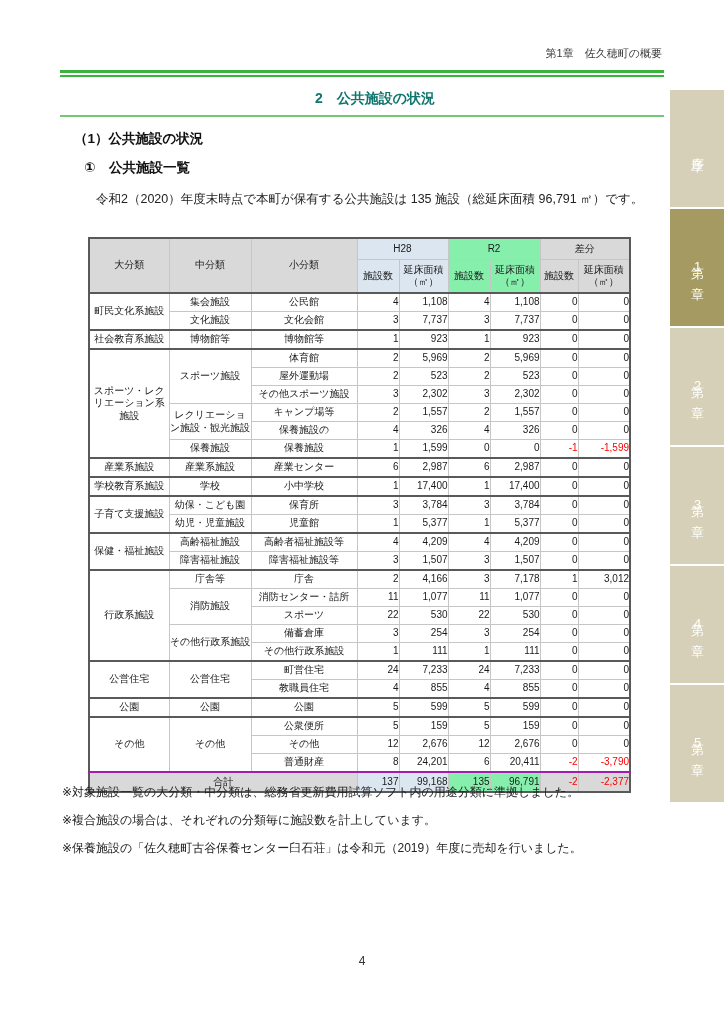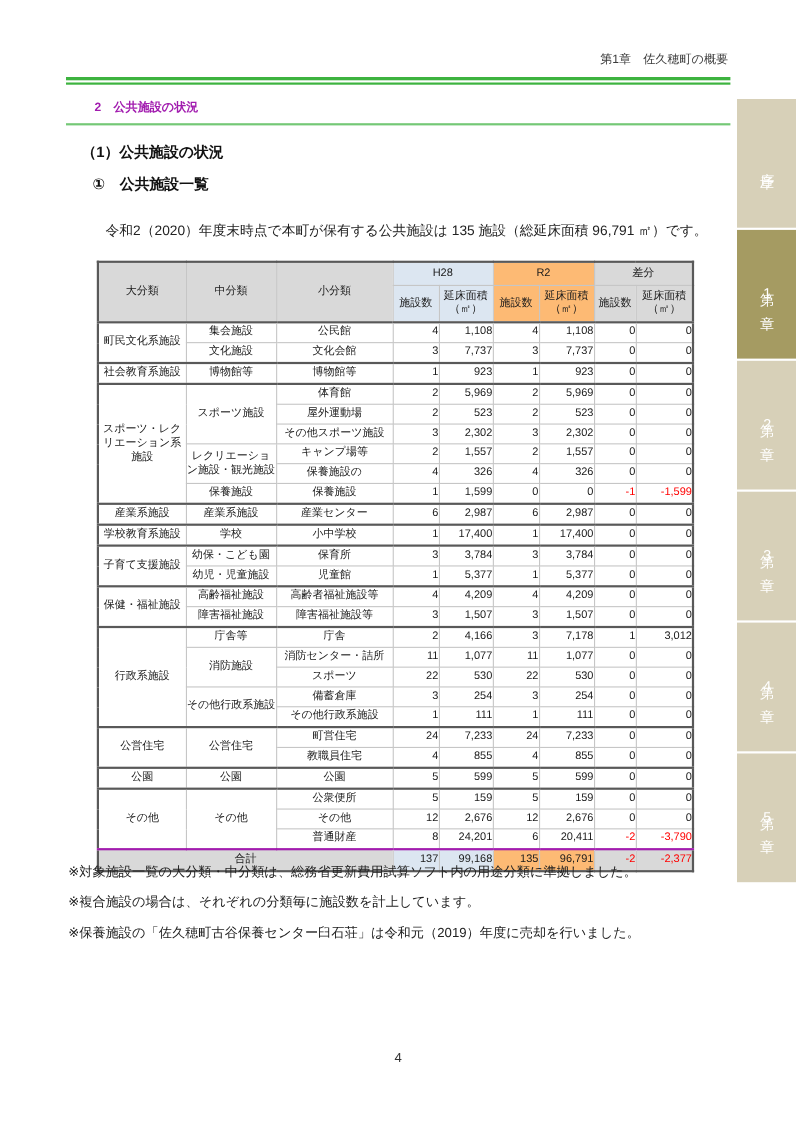--- a/index.html
+++ b/index.html
@@ -12,47 +12,47 @@
   .doc-header {
     position:absolute; top:46px; right:62px; font-size:11px; color:#3a3a3a;
   }
   .double-rule {
     position:absolute; top:70px; left:60px; width:604px; height:7px;
     border-top:3px solid #3db33f; border-bottom:2px solid #3db33f;
     box-sizing:border-box;
   }
   .section-heading {
     position:absolute; top:85px; left:60px; width:604px; box-sizing:border-box;
-    font-size:11px; font-weight:bold; color:#a21caf;
-    padding:5px 0 7px 26px; border-bottom:2px solid #74c876;
+    font-size:14px; font-weight:bold; color:#0f766e;
+    padding:5px 0 7px 26px; border-bottom:2px solid #74c876;text-align:center;
   }
   .sub1 { position:absolute; top:130px; left:74px; font-size:13.5px; font-weight:bold; color:#111; }
   .sub2 { position:absolute; top:159px; left:84px; font-size:13.5px; font-weight:bold; color:#111; }
-  .intro { position:absolute; top:202px; left:96px; font-size:12.5px; color:#222; }
+  .intro { position:absolute; top:191px; left:96px; font-size:12.5px; color:#222; }
   .caption { position:absolute; top:216px; left:60px; width:604px; text-align:center; font-size:12px; color:#222; }
 
   
   .table-wrap { position:absolute; top:237px; left:88px; }
   table.fac {
     border-collapse:collapse; table-layout:fixed; width:541px;
     font-size:10px; color:#1a1a1a; border:2px solid #595959;
   }
   table.fac th, table.fac td {
     border:1px solid #c6c6c6; padding:0; vertical-align:middle;
     overflow:hidden; line-height:1.25;
   }
   table.fac th { font-weight:normal; text-align:center; }
   thead tr.group-row th { height:20px; }
   thead tr.sub-header th { height:32px; border-bottom:2px solid #595959; }
   tbody td { height:17px; text-align:center; }
   td.num  { text-align:right; padding-right:5px; }
   td.count{ text-align:right; padding-right:13px; }
   .neg { color:#ff0000; }
   .bg-blue  { background:#dce6f1; }
-  .bg-green { background:#fdba74; }
+  .bg-green { background:#86efac; }
   .bg-gray  { background:#d9d9d9; }
   .group-left { border-left:1px solid #7f7f7f !important; }
   tr.group-start td { border-top:2px solid #595959; }
   tr.middle-start td { border-top:1px solid #a21caf; }
   tr#total-row td { border-top:2px solid #a21caf; height:18px; }
   td.total-label { text-align:center; padding-left:162px; background:#d9d9d9; }
 
   
   .notes { position:absolute; left:62px; top:784px; font-size:12px; color:#222; }
   .notes div { margin-bottom:11px; }

